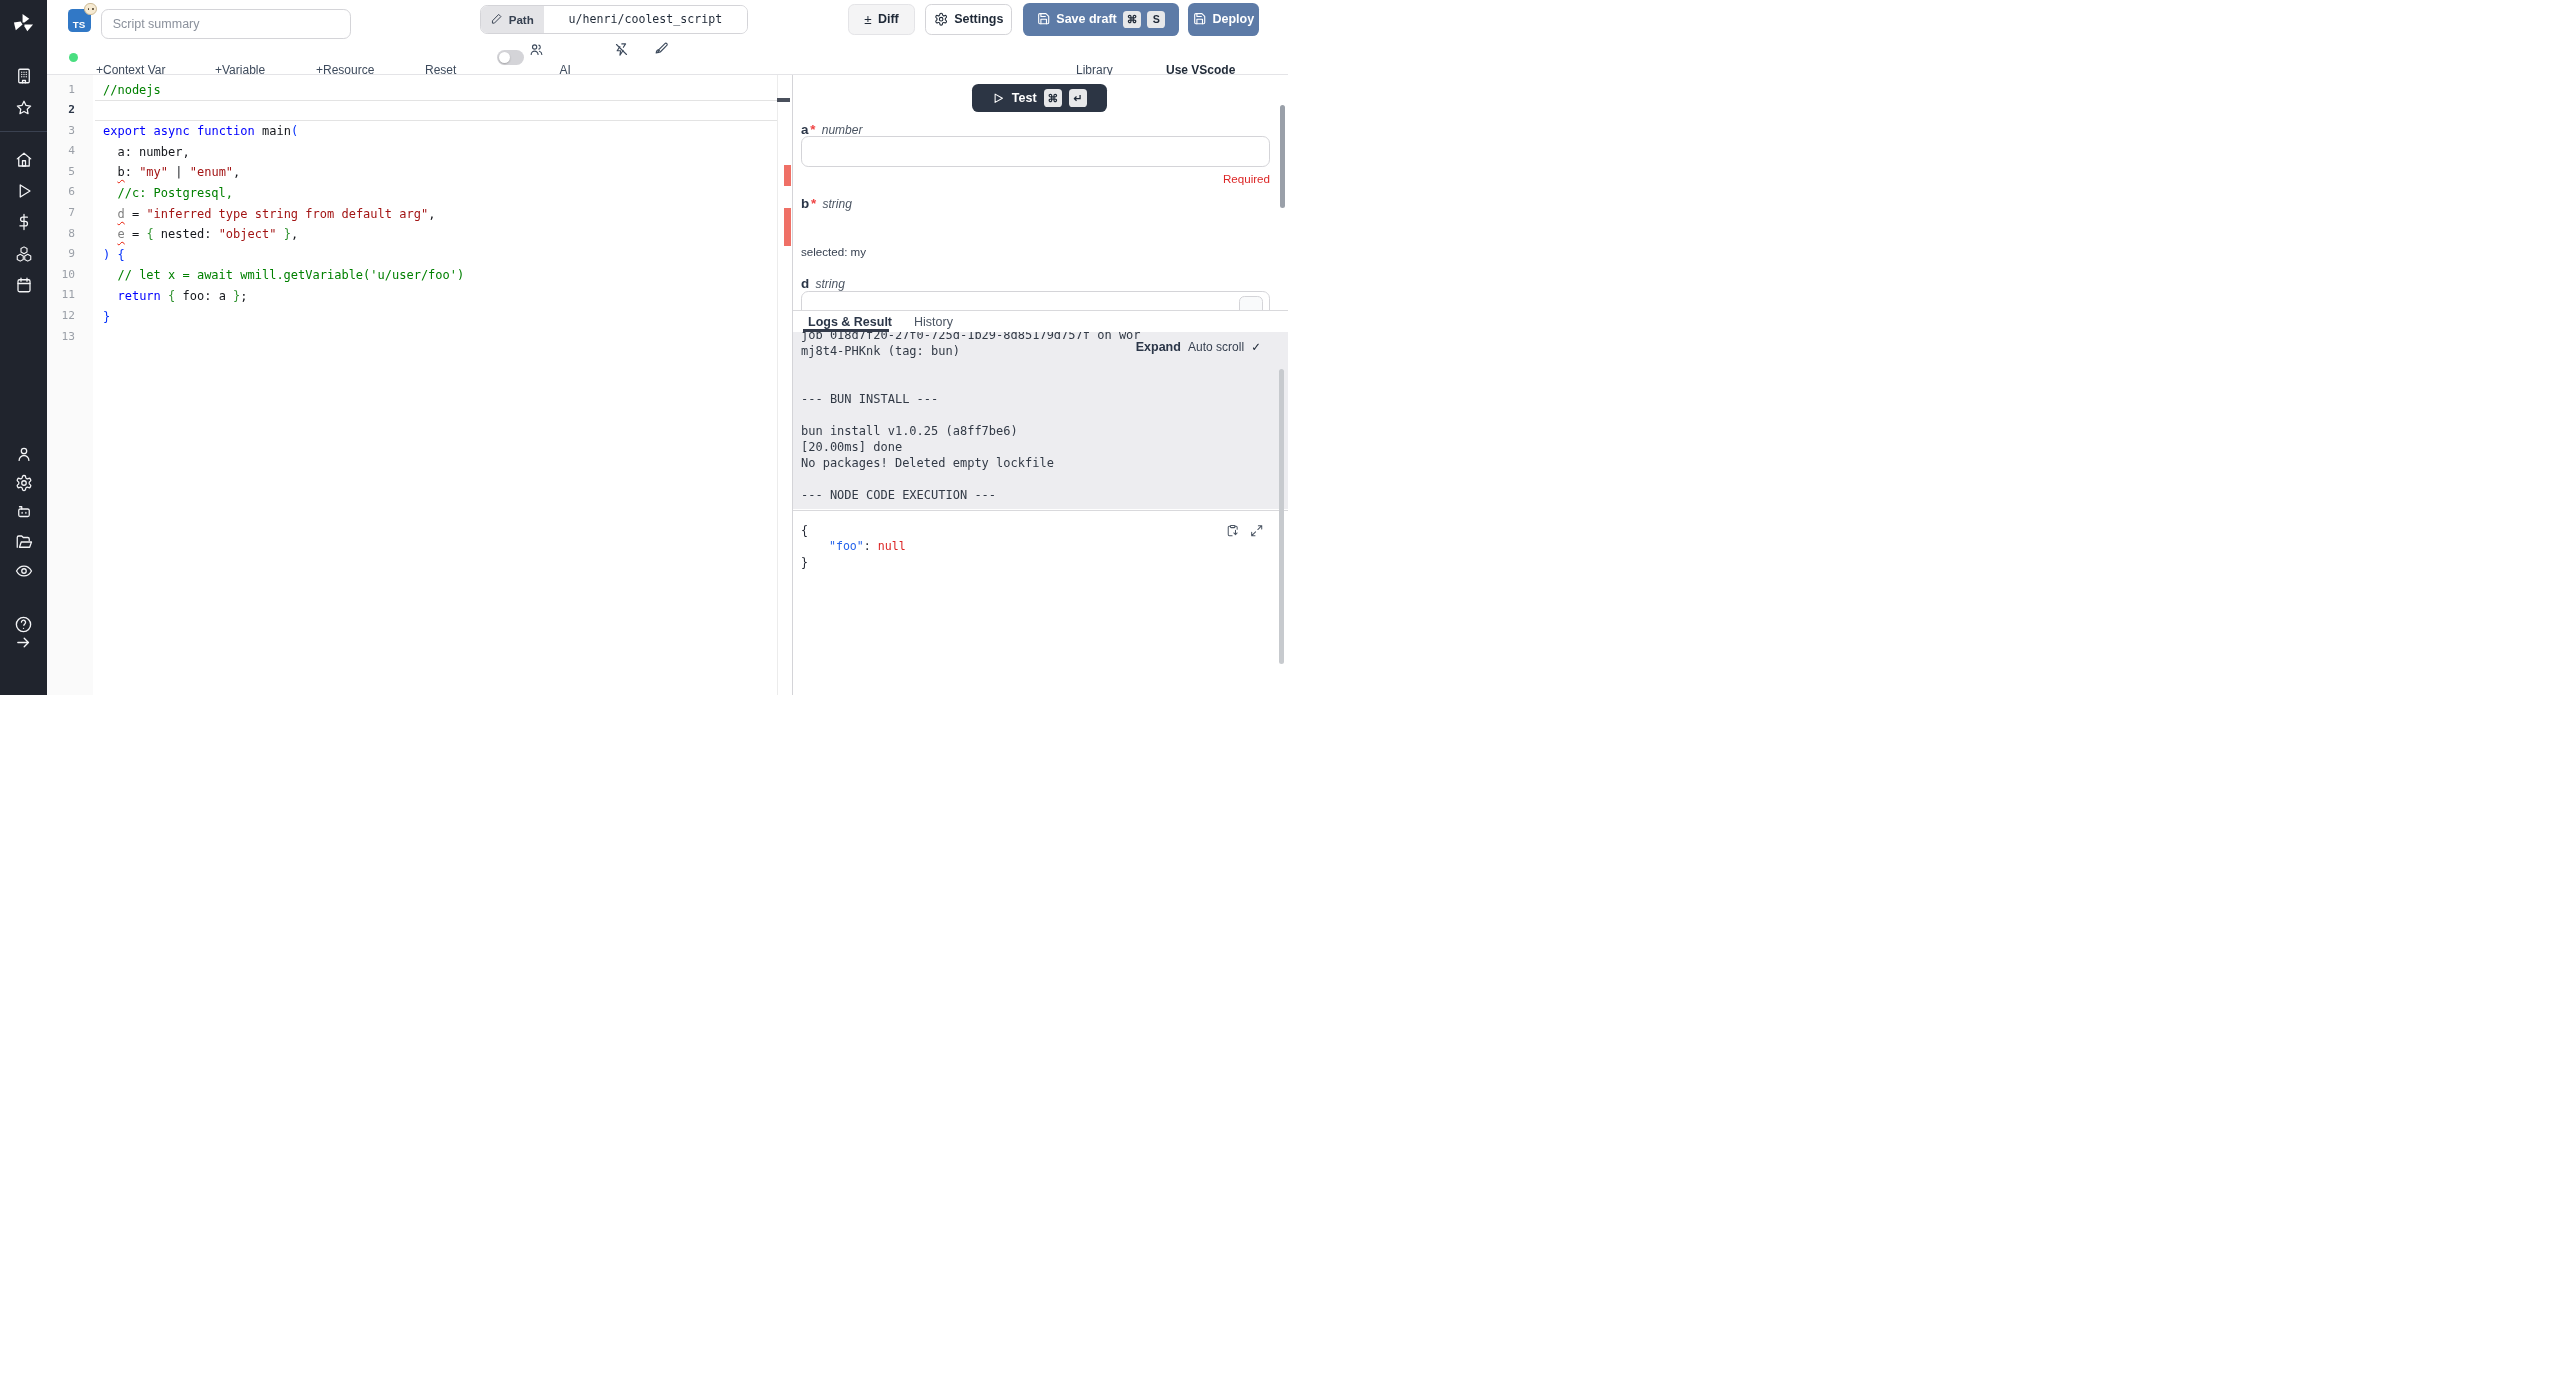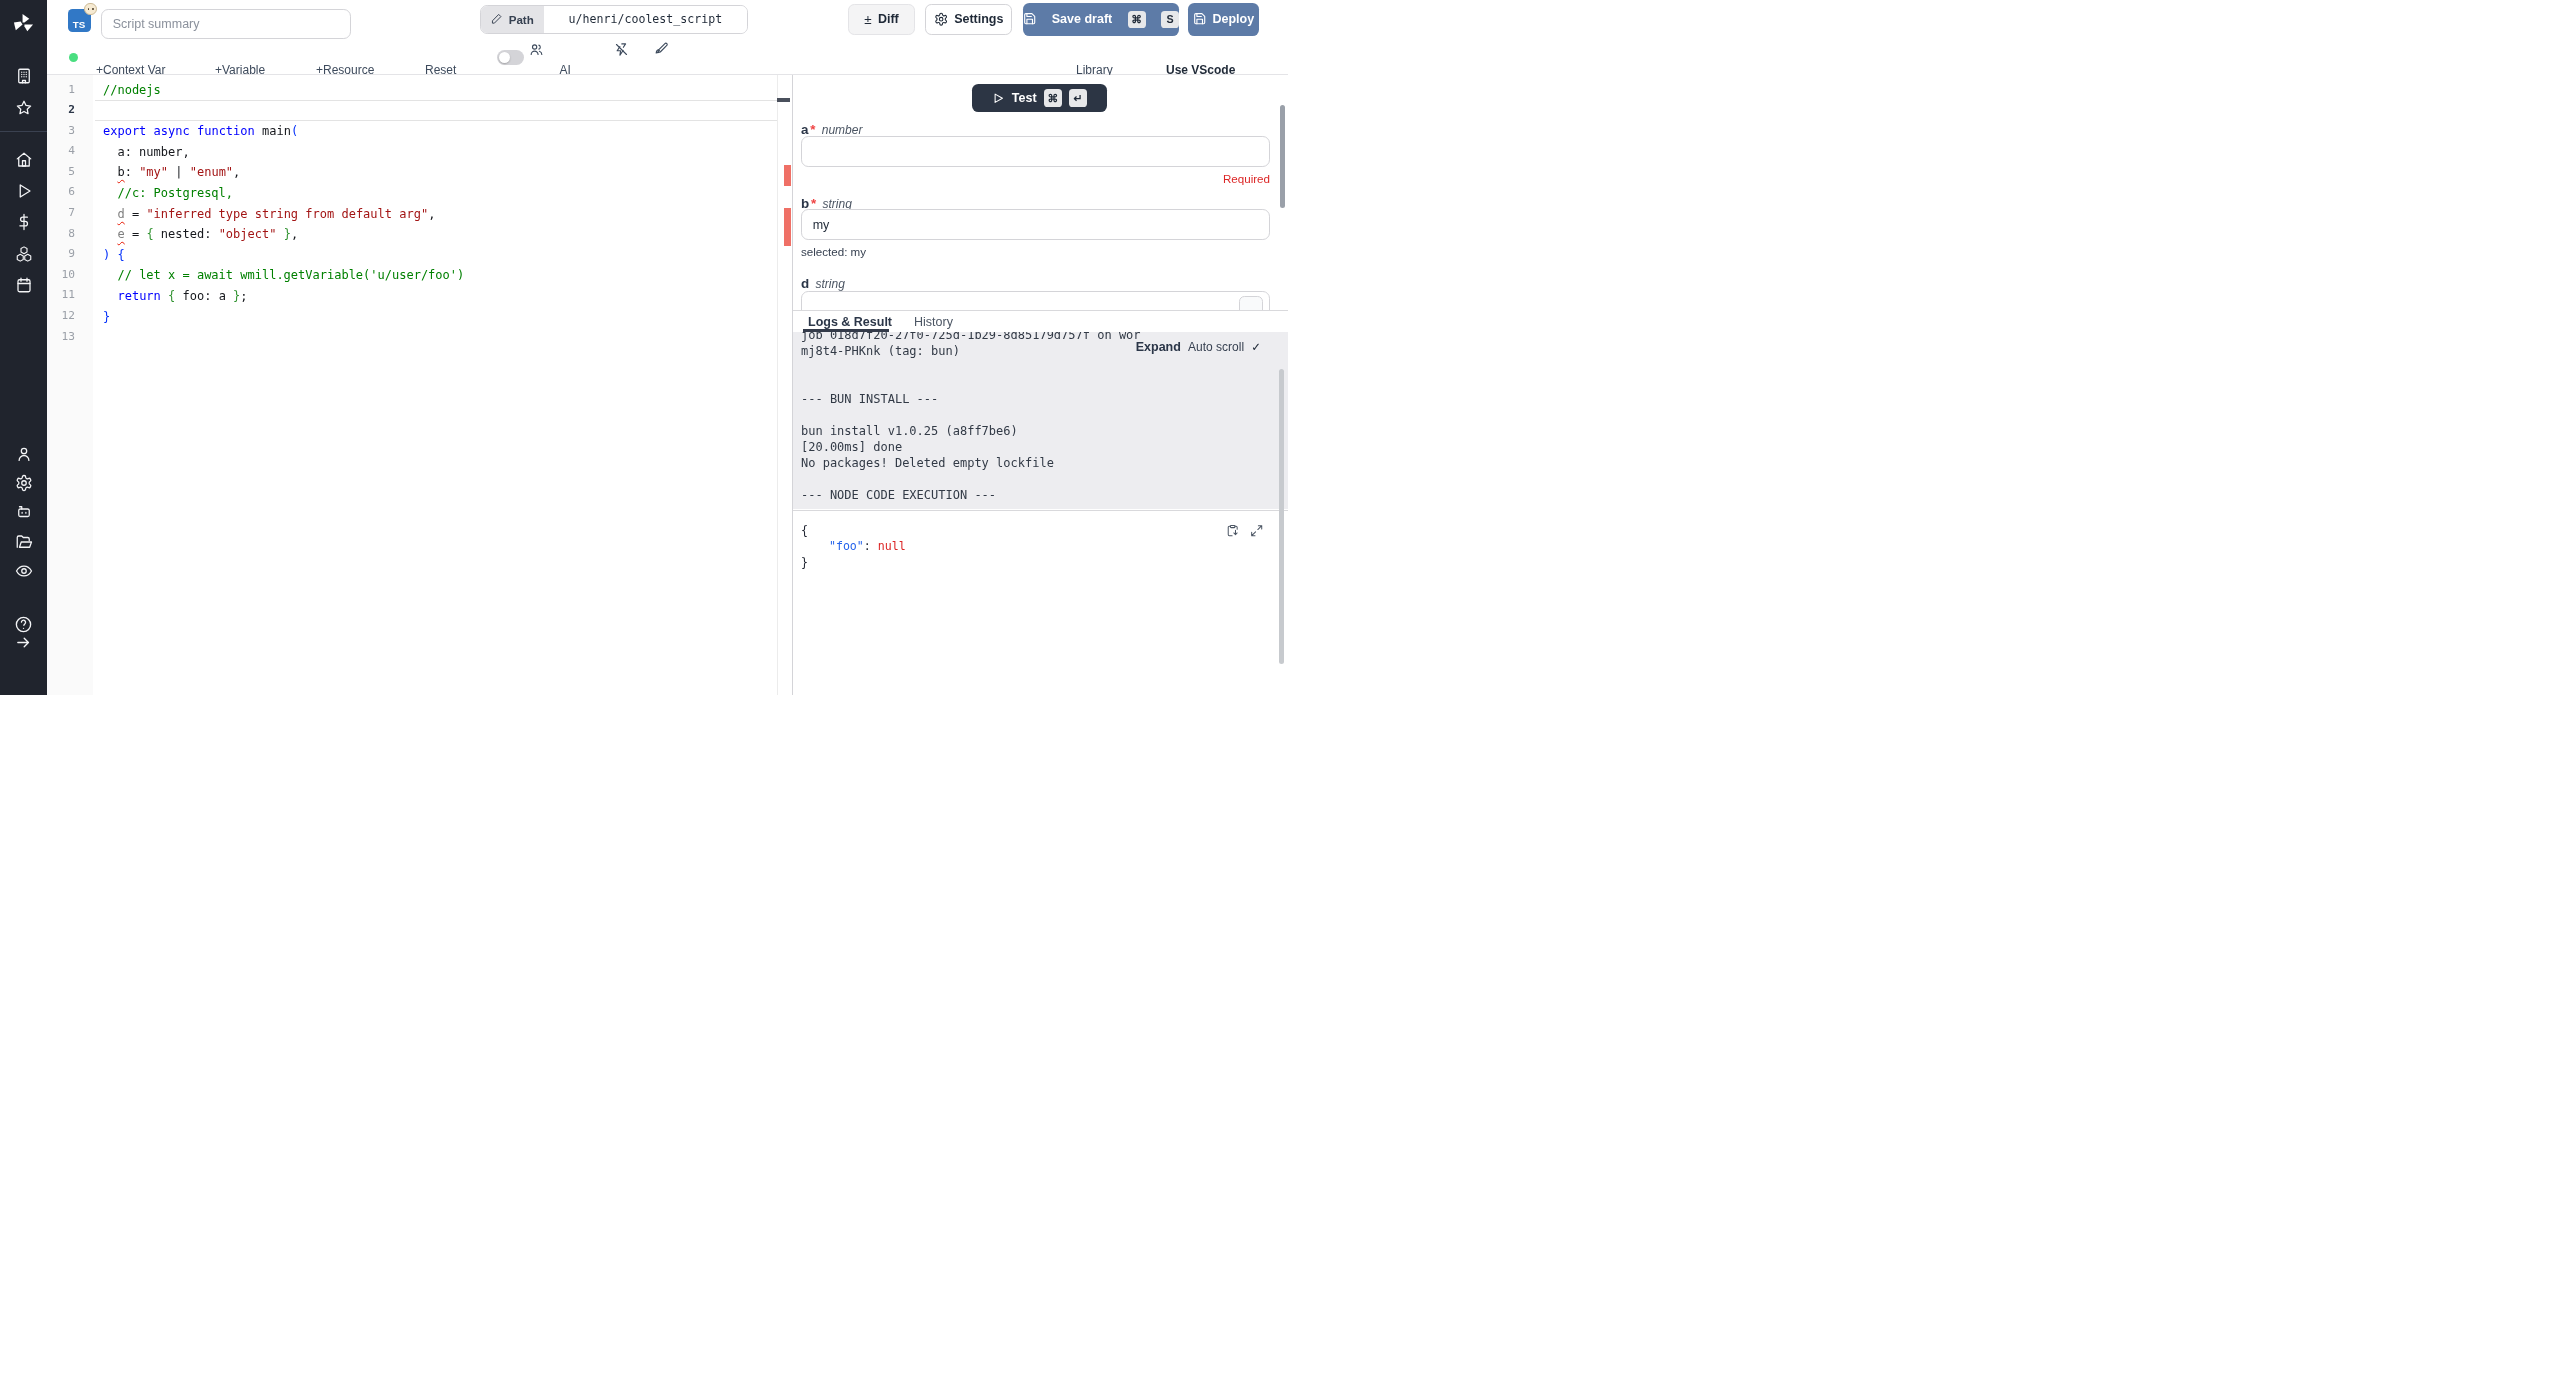--- a/index.html
+++ b/index.html
@@ -20,21 +20,21 @@
   #summary-input{position:absolute;left:54px;top:9px;width:250px;height:29.5px;border:0.9px solid #d4d4d8;border-radius:7.2px;
             padding:0 10.7px;font-size:12.5px;color:#1f2937;font-family:"Liberation Sans",sans-serif;outline:none;}
   #summary-input::placeholder{color:#8b919c;}
   #path-group{position:absolute;left:433px;top:4.5px;height:29.5px;display:flex;border:0.9px solid #d4d4d8;border-radius:7.2px;overflow:hidden;}
   #path-left{background:#e4e4e7;display:flex;align-items:center;gap:6.3px;padding:0 9.8px;color:#374151;font-size:11.6px;font-weight:700;}
   #path-right{background:#fff;display:flex;align-items:center;padding:0 25px;font-family:"DejaVu Sans Mono",monospace;font-size:11.6px;color:#1f2937;}
   .hbtn{position:absolute;top:3.6px;height:31px;display:flex;align-items:center;justify-content:center;gap:6.3px;border-radius:6.3px;
         font-size:12.5px;font-weight:700;cursor:pointer;}
   #diff-btn{left:801px;width:67px;background:#f4f4f5;border:0.9px solid #e4e4e7;color:#1f2937;}
   #settings-btn{left:878px;width:87px;background:#fff;border:0.9px solid #d4d4d8;color:#1f2937;}
-  #save-btn{left:976px;width:156px;background:#5d7ba7;color:#fff;top:2.7px;height:33px;justify-content:space-between;}
+  #save-btn{left:976px;width:156px;background:#5d7ba7;color:#fff;top:2.7px;height:33px;}
   #deploy-btn{left:1141px;width:71px;background:#5d7ba7;color:#fff;top:2.7px;height:33px;}
   .kbd{background:#e7e8ea;color:#1f2937;border-radius:3.6px;font-size:10.7px;font-weight:700;min-width:18px;height:17px;
        display:inline-flex;align-items:center;justify-content:center;padding:0 3.6px;}
   
   .t2{position:absolute;top:42px;height:33px;display:flex;align-items:center;gap:21px;color:#3d4a5c;font-size:12px;font-weight:500;cursor:pointer;flex-direction:column;}
   #green-dot{position:absolute;left:21.5px;top:53px;width:9px;height:9px;border-radius:50%;background:#4ade80;}
   #toggle{position:absolute;left:450px;top:50px;width:27px;height:15px;border-radius:8px;background:#d4d4d8;cursor:pointer;}
   #toggle i{position:absolute;left:1.8px;top:1.8px;width:11.6px;height:11.6px;border-radius:50%;background:#fff;box-shadow:0 0.9px 1.8px rgba(0,0,0,.25);}
   
   #gutter{position:absolute;left:47px;top:75px;width:46px;height:620px;background:#fafafa;}
@@ -369,21 +369,20 @@
       <span class="fld-type">number</span>
     </div>
     <input class="fld-input" style="top: 61px;" value="">
     <div id="required-a">Required</div>
 
     <div class="fld-label" style="top:121px">
       <span class="fld-name">b</span>
         <span class="fld-star">*</span>
       <span class="fld-type">string</span>
     </div>
-    <input class="fld-input" style="top: 134px;" value="my">
     <div id="helper-b">selected: my</div>
 
     <div class="fld-label" style="top:201px">
       <span class="fld-name">d</span>
       <span class="fld-type">string</span>
     </div>
     <div id="d-wrap">
       <input class="fld-input" value="" style="">
       <div id="d-btn"></div>
     </div>

